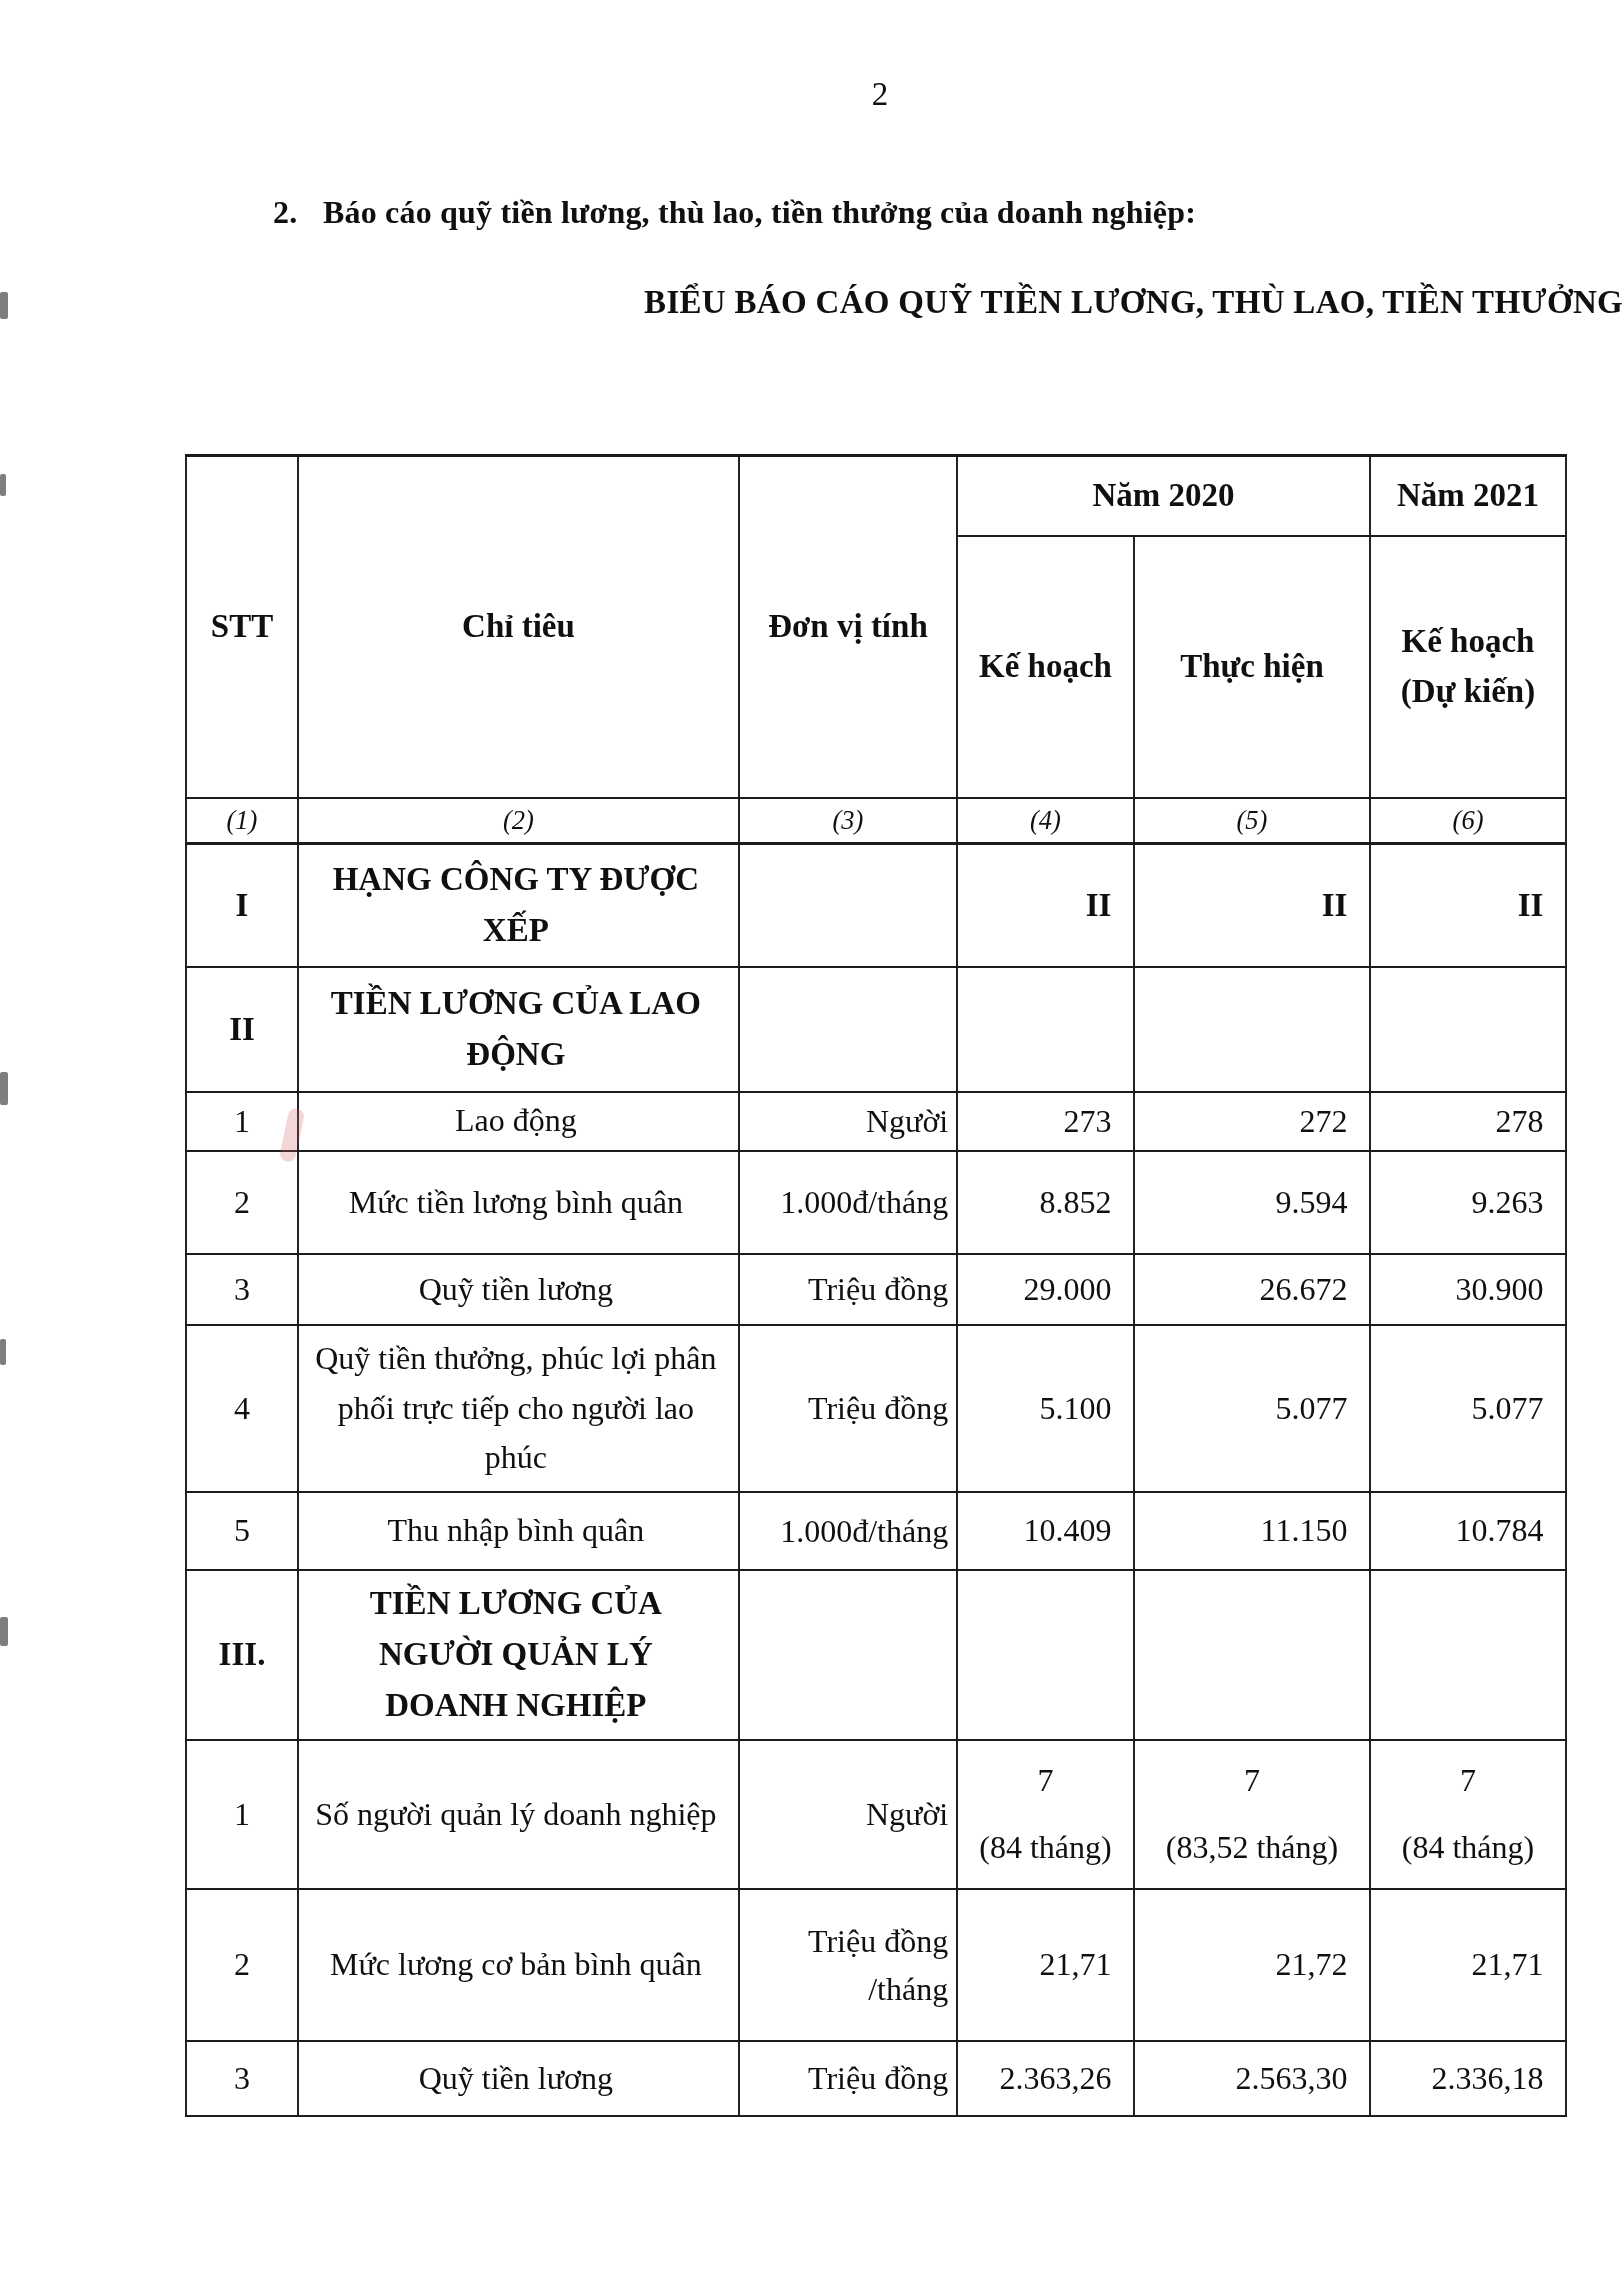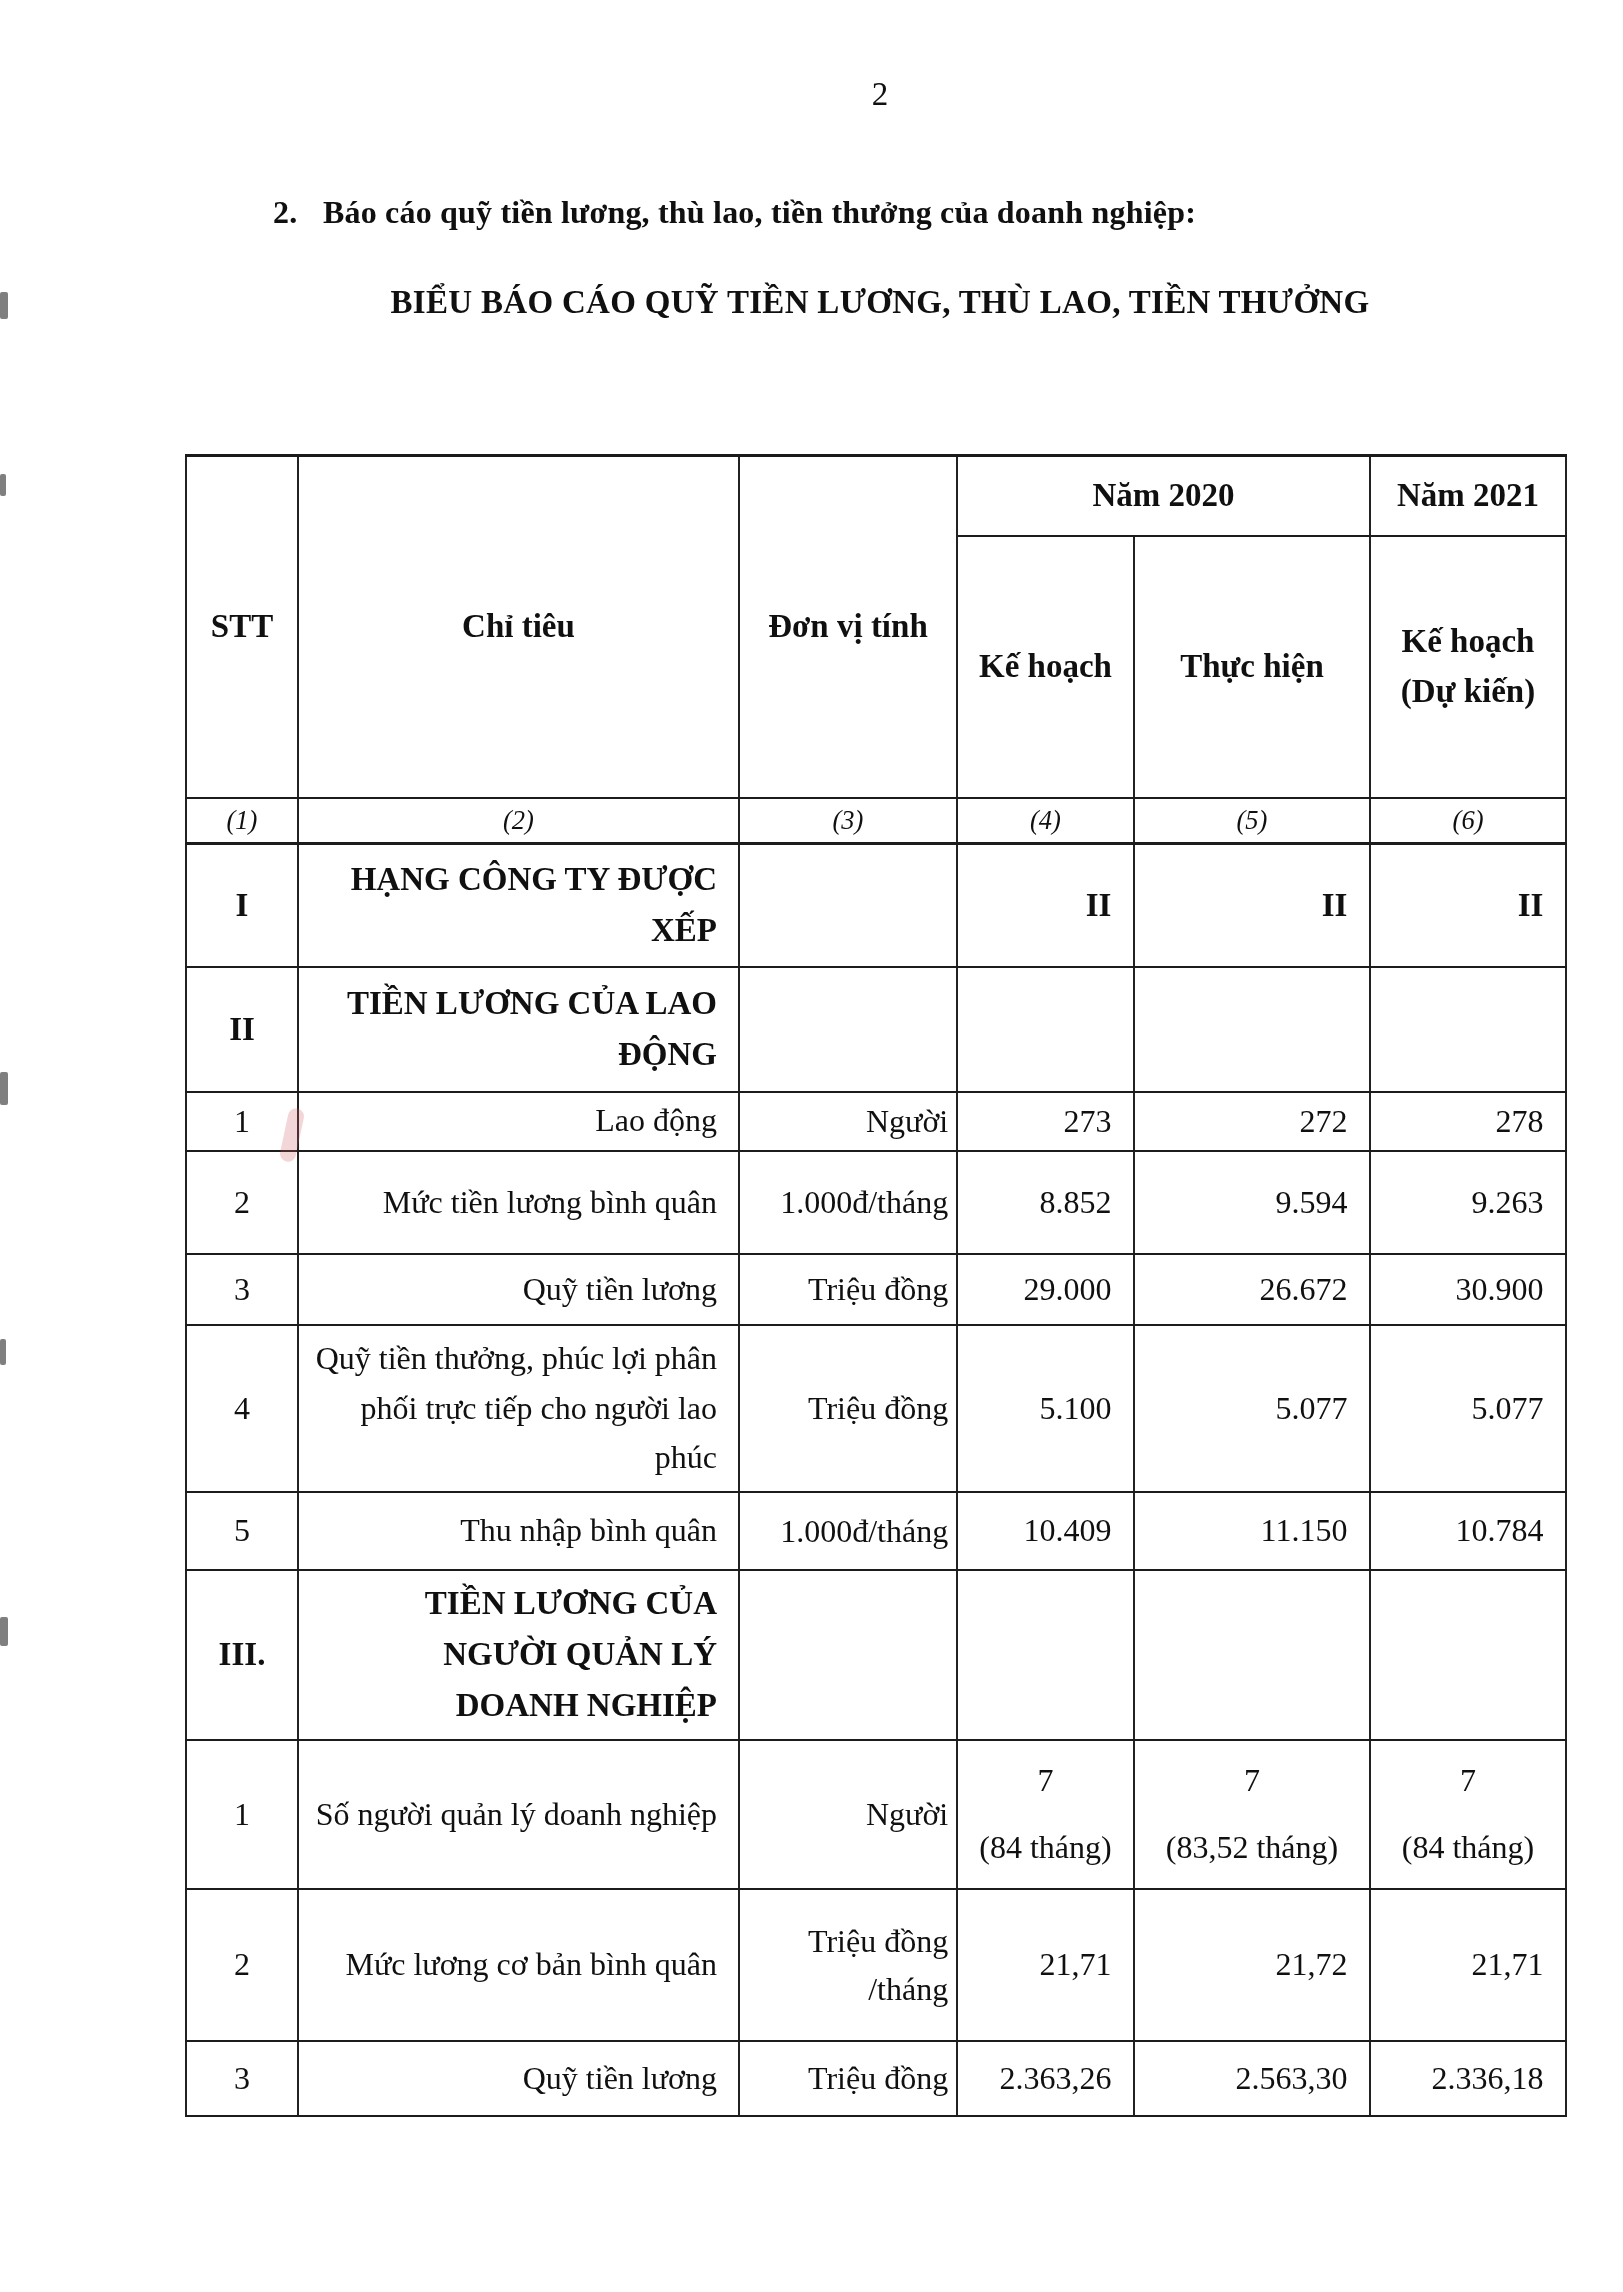--- a/index.html
+++ b/index.html
@@ -16,21 +16,21 @@
     text-align:center;font-size:33px;
   }
   .doc-heading{
     position:absolute;top:194px;left:273px;
     font-size:32px;font-weight:bold;
     letter-spacing:0.2px;
   }
   .doc-heading .hnum{margin-right:25.5px;}
   .doc-title{
     position:absolute;top:277px;left:137px;right:0;
-    text-align:center;font-weight:bold;font-size:33px;line-height:51px;
+    text-align:right;font-weight:bold;font-size:33px;line-height:51px;
     letter-spacing:0.3px;
   }
   .report-table{
     position:absolute;left:185px;top:454px;
     width:1380px;
     border-collapse:collapse;table-layout:fixed;
     font-size:32px;
   }
   .report-table th,.report-table td{
     border-left:2px solid #222;border-right:2px solid #222;
@@ -52,21 +52,21 @@
   tbody tr:nth-child(6){height:71px;}
   tbody tr:nth-child(7){height:167px;}
   tbody tr:nth-child(8){height:78px;}
   tbody tr:nth-child(9){height:170px;}
   tbody tr:nth-child(10){height:149px;}
   tbody tr:nth-child(11){height:152px;}
   tbody tr:nth-child(12){height:75px;}
   tbody tr:nth-child(1) td{border-bottom-width:3.9px;}
   td.idx{font-style:italic;text-align:center;font-size:26.5px;padding:2px;}
   td.stt{text-align:center;}
-  td.label{text-align:right;padding-left:15.7px;padding-right:21px;line-height:1.55;}
+  td.label{text-align:center;padding-left:15.7px;padding-right:21px;line-height:1.55;}
   td.unit{text-align:right;line-height:1.5;}
   td.val{text-align:right;padding-right:21.6px;}
   td.val.center{text-align:center;padding-right:7.8px;line-height:2.1;}
   td.bold{font-weight:bold;font-size:33px;}
   
   .artifact{position:absolute;background:#3a3a3a;opacity:.65;border-radius:2px;}
   .smudge{position:absolute;background:rgba(205,90,100,.25);border-radius:7.8px;transform:rotate(12deg);}
 </style>
 </head>
 <body>

